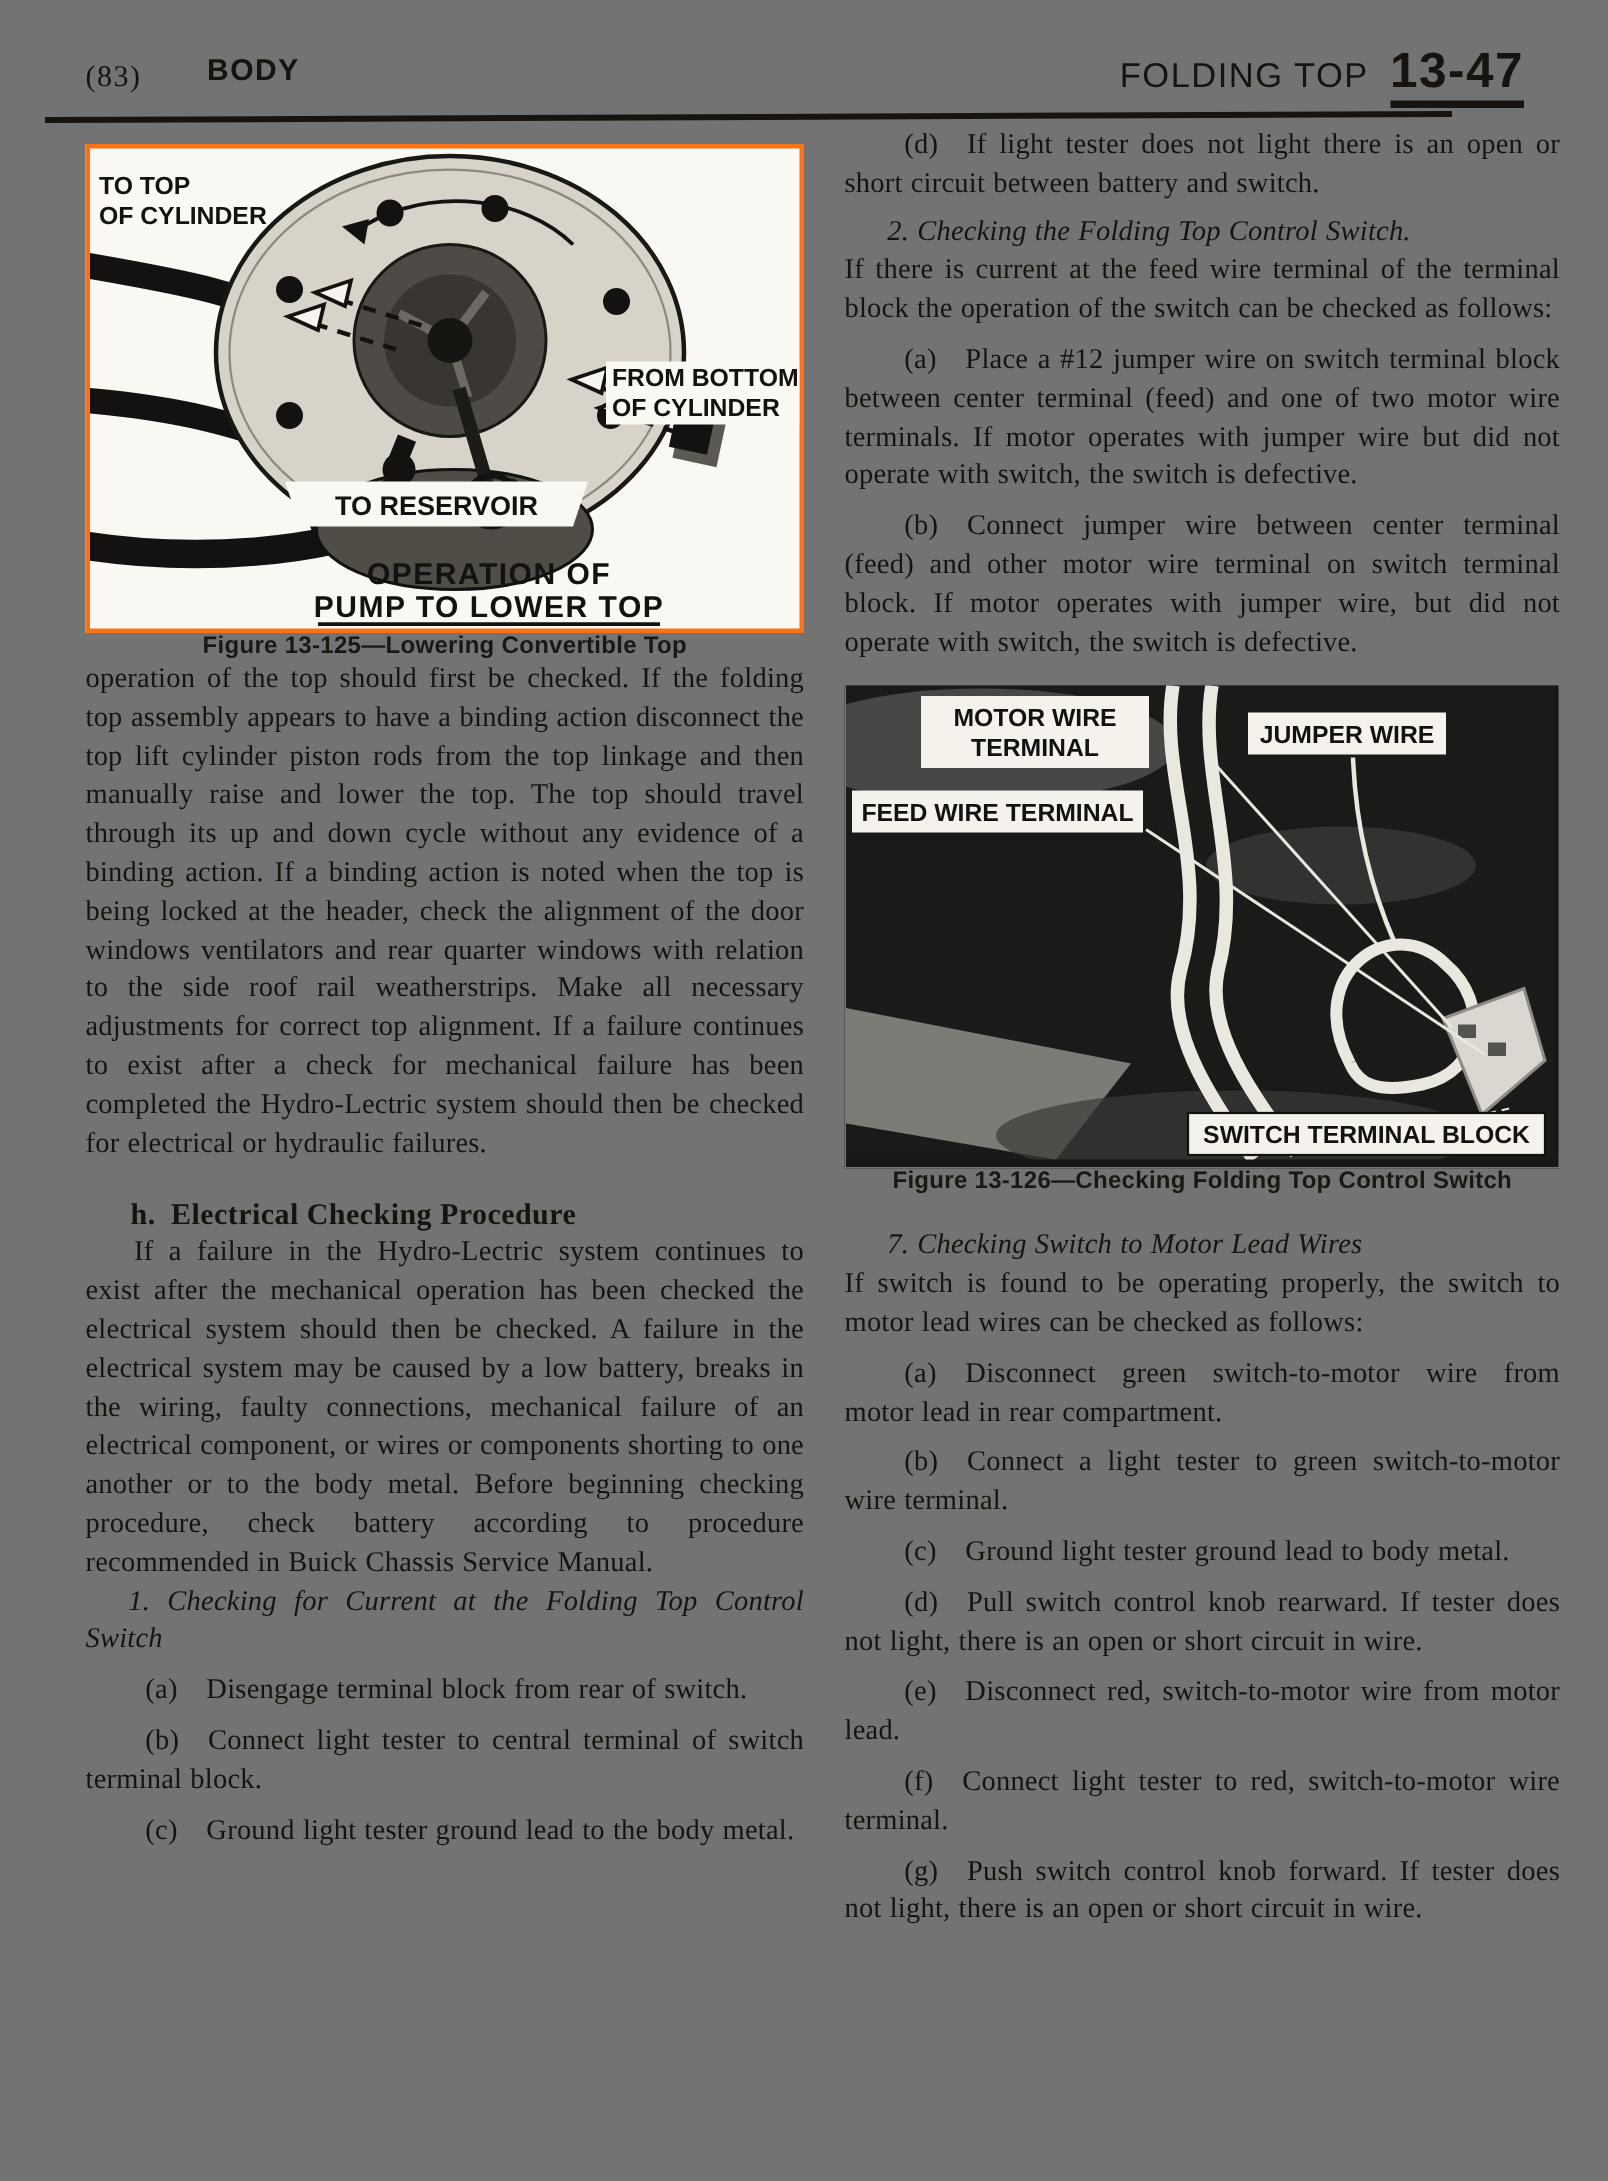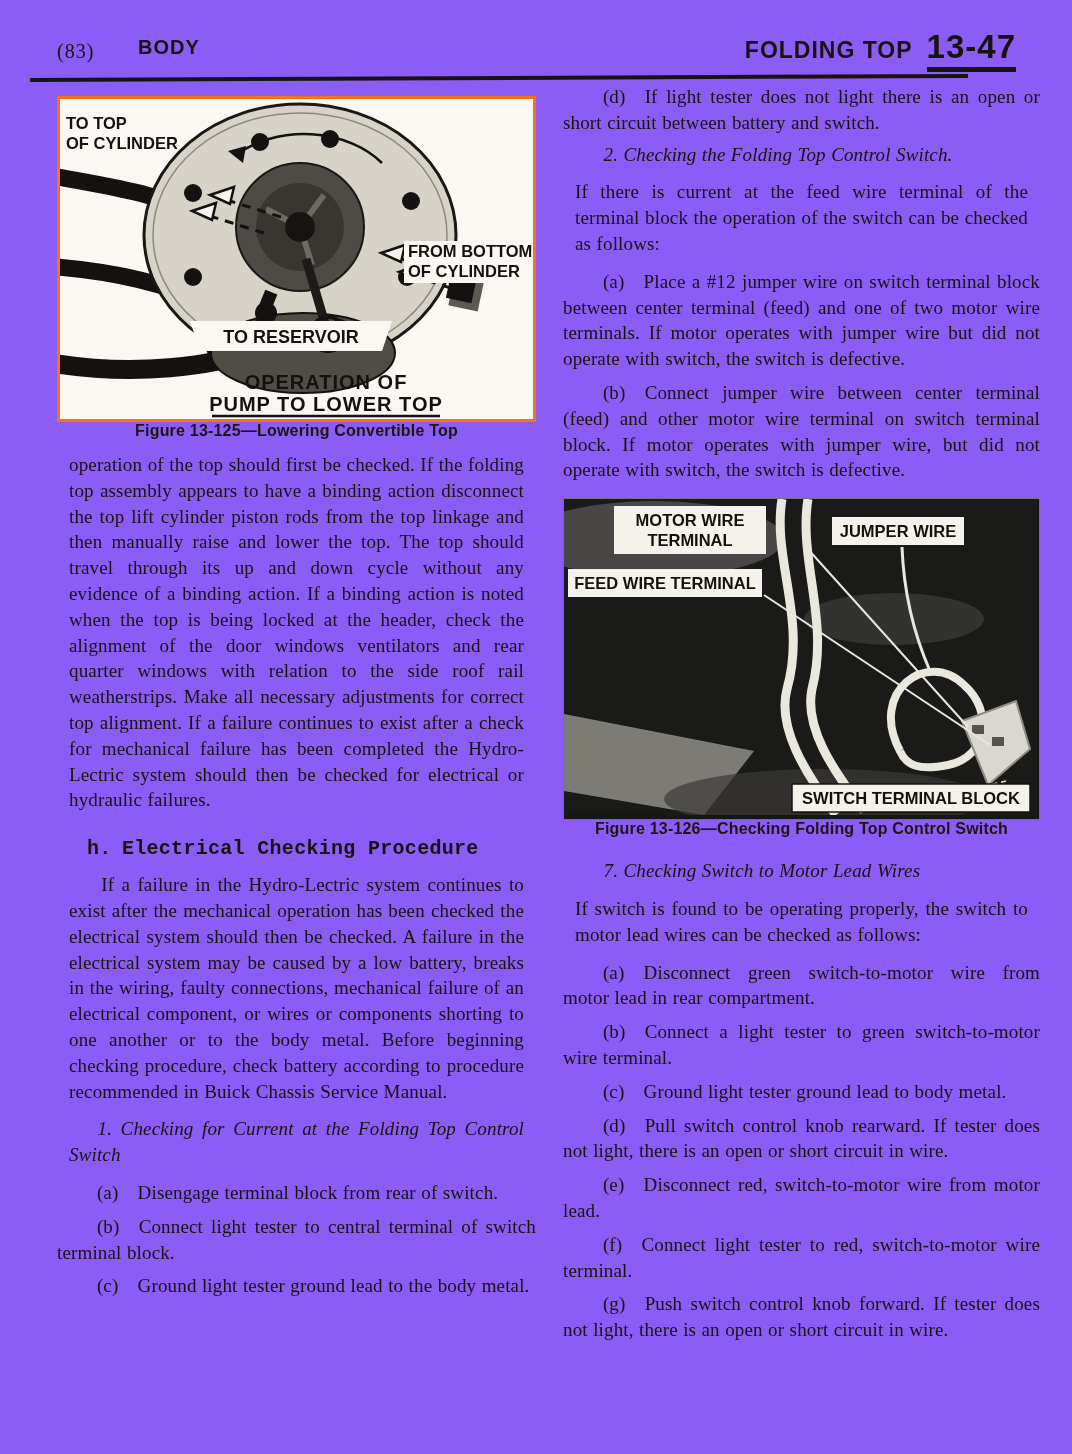--- a/index.html
+++ b/index.html
@@ -1,39 +1,39 @@
 <!DOCTYPE html>
 <html><head>
 <meta charset="utf-8">
 <style>
   html,body{margin:0;padding:0;background:#e8e6e0;}
   .page{
     position:relative;width:1072px;height:1454px;margin:0 auto;
-    background:#8b5cf6;overflow:hidden;color:#17140f;
+    background:#737373;overflow:hidden;color:#17140f;
     font-family:"Liberation Serif", serif;
   }
   
   .hdr-ref{position:absolute;left:57px;top:40px;font-size:20px;letter-spacing:1px;}
   .hdr-left-title{position:absolute;left:138px;top:36px;font-family:"Liberation Sans",sans-serif;
     font-weight:bold;font-size:20px;letter-spacing:1px;}
   .hdr-right{position:absolute;right:56px;top:28px;display:flex;align-items:baseline;gap:14px;}
-  .hdr-chapter{font-family:"Liberation Sans",sans-serif;font-weight:bold;font-size:23px;letter-spacing:1px;}
+  .hdr-chapter{font-family:"Liberation Sans",sans-serif;font-weight:normal;font-size:23px;letter-spacing:1px;}
   .hdr-pageno{font-family:"Liberation Sans",sans-serif;font-weight:bold;font-size:33px;letter-spacing:1px;
     border-bottom:5px solid #17140f;padding-bottom:1px;}
   .hdr-rule{position:absolute;left:30px;top:76px;width:938px;height:4px;background:#17140f;
     transform:rotate(-0.25deg);}
   
   .col{position:absolute;top:96px;}
   .col-left{left:57px;width:479px;}
   .col-right{left:563px;width:477px;top:84px;}
-  p.body{margin:12px;font-size:19px;line-height:25.8px;text-align:justify;
+  p.body{margin:0;font-size:19px;line-height:25.8px;text-align:justify;
     letter-spacing:.15px;word-spacing:.5px;}
   p.indent{text-indent:1.7em;}
   p.item{margin:8px 0 0 0;text-indent:2.1em;}
-  .h-sans{font-family:Liberation Mono, monospace;font-weight:bold;font-size:20px;
+  .h-sans{font-family:Liberation Serif, serif;font-weight:bold;font-size:20px;
     margin:24px 0 0 30px;letter-spacing:.3px;}
   .h-ital{font-style:italic;font-size:19.5px;line-height:26px;margin:14px 0 0 0;
     text-indent:1.5em;text-align:left;}
   .caption{font-family:"Liberation Sans",sans-serif;font-weight:bold;font-size:16px;
     text-align:center;margin-top:0;letter-spacing:.2px;color:#1b1813;}
   
   .figbox{border:3px solid #f97316;background:#faf8f2;}
   .figbox svg{display:block;}
   .photo{border:1px solid #737373;background:#161616;}
   .mt20{margin-top:19px;}

